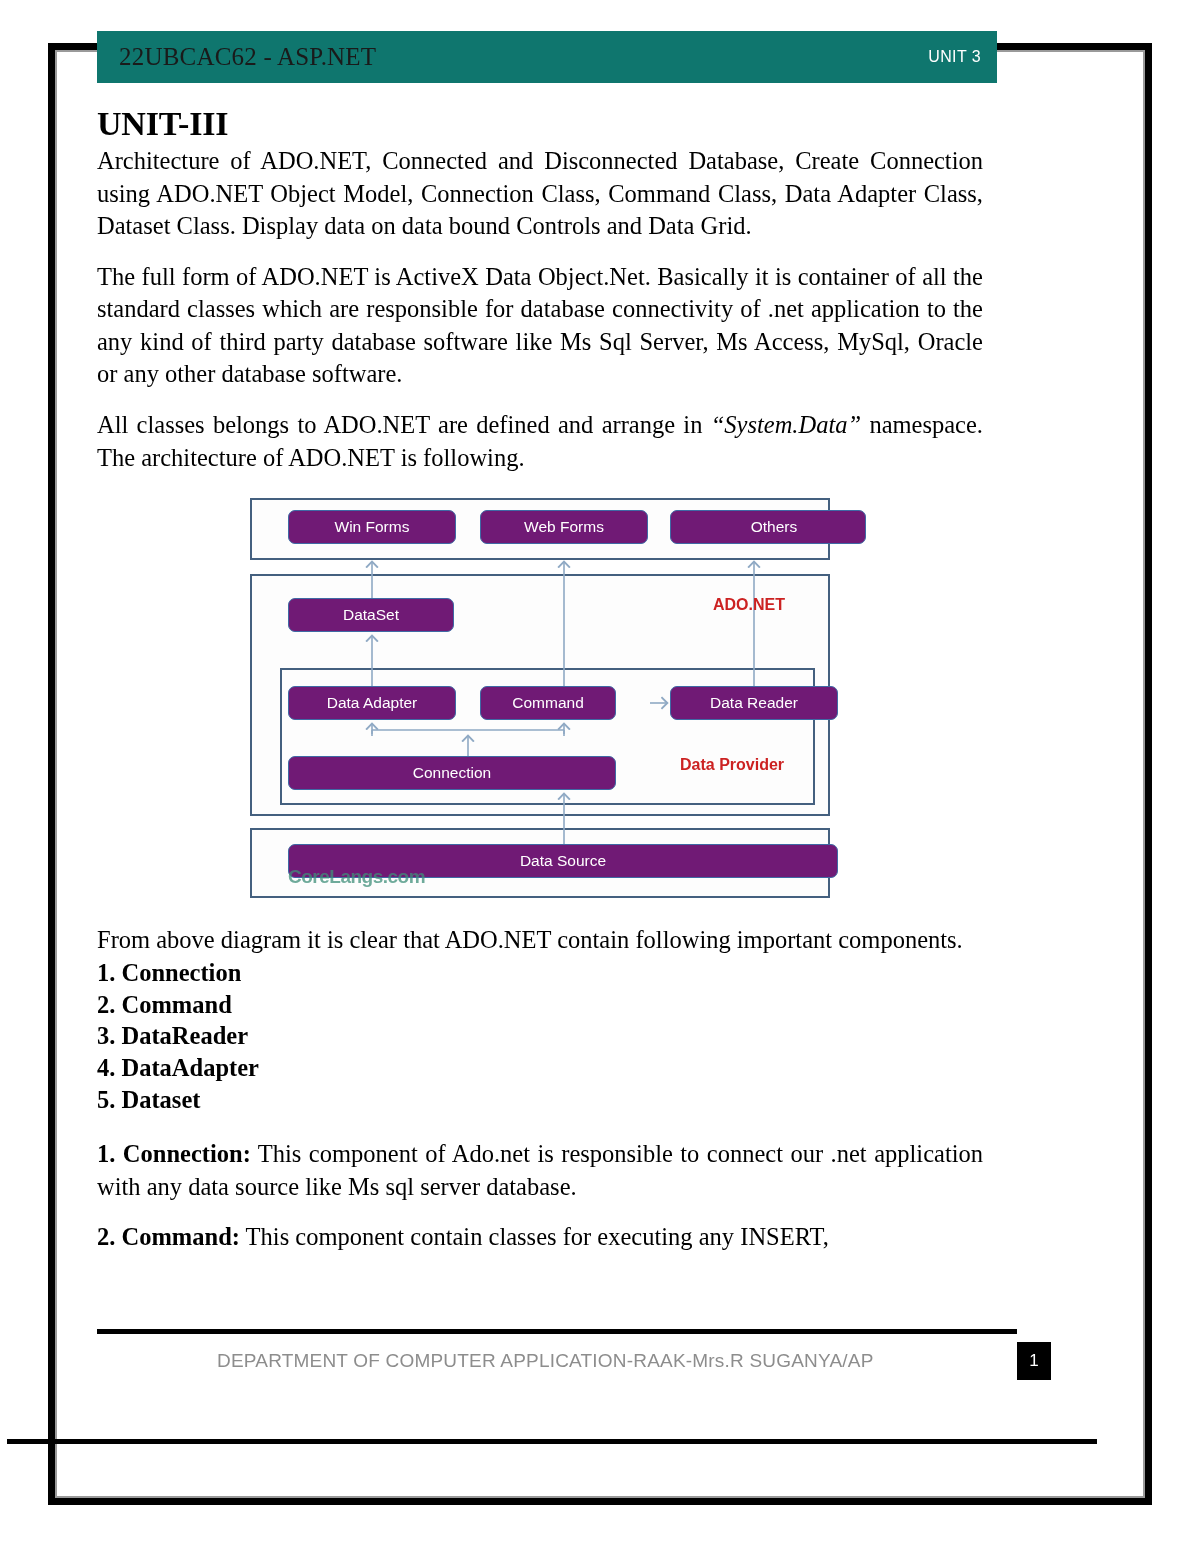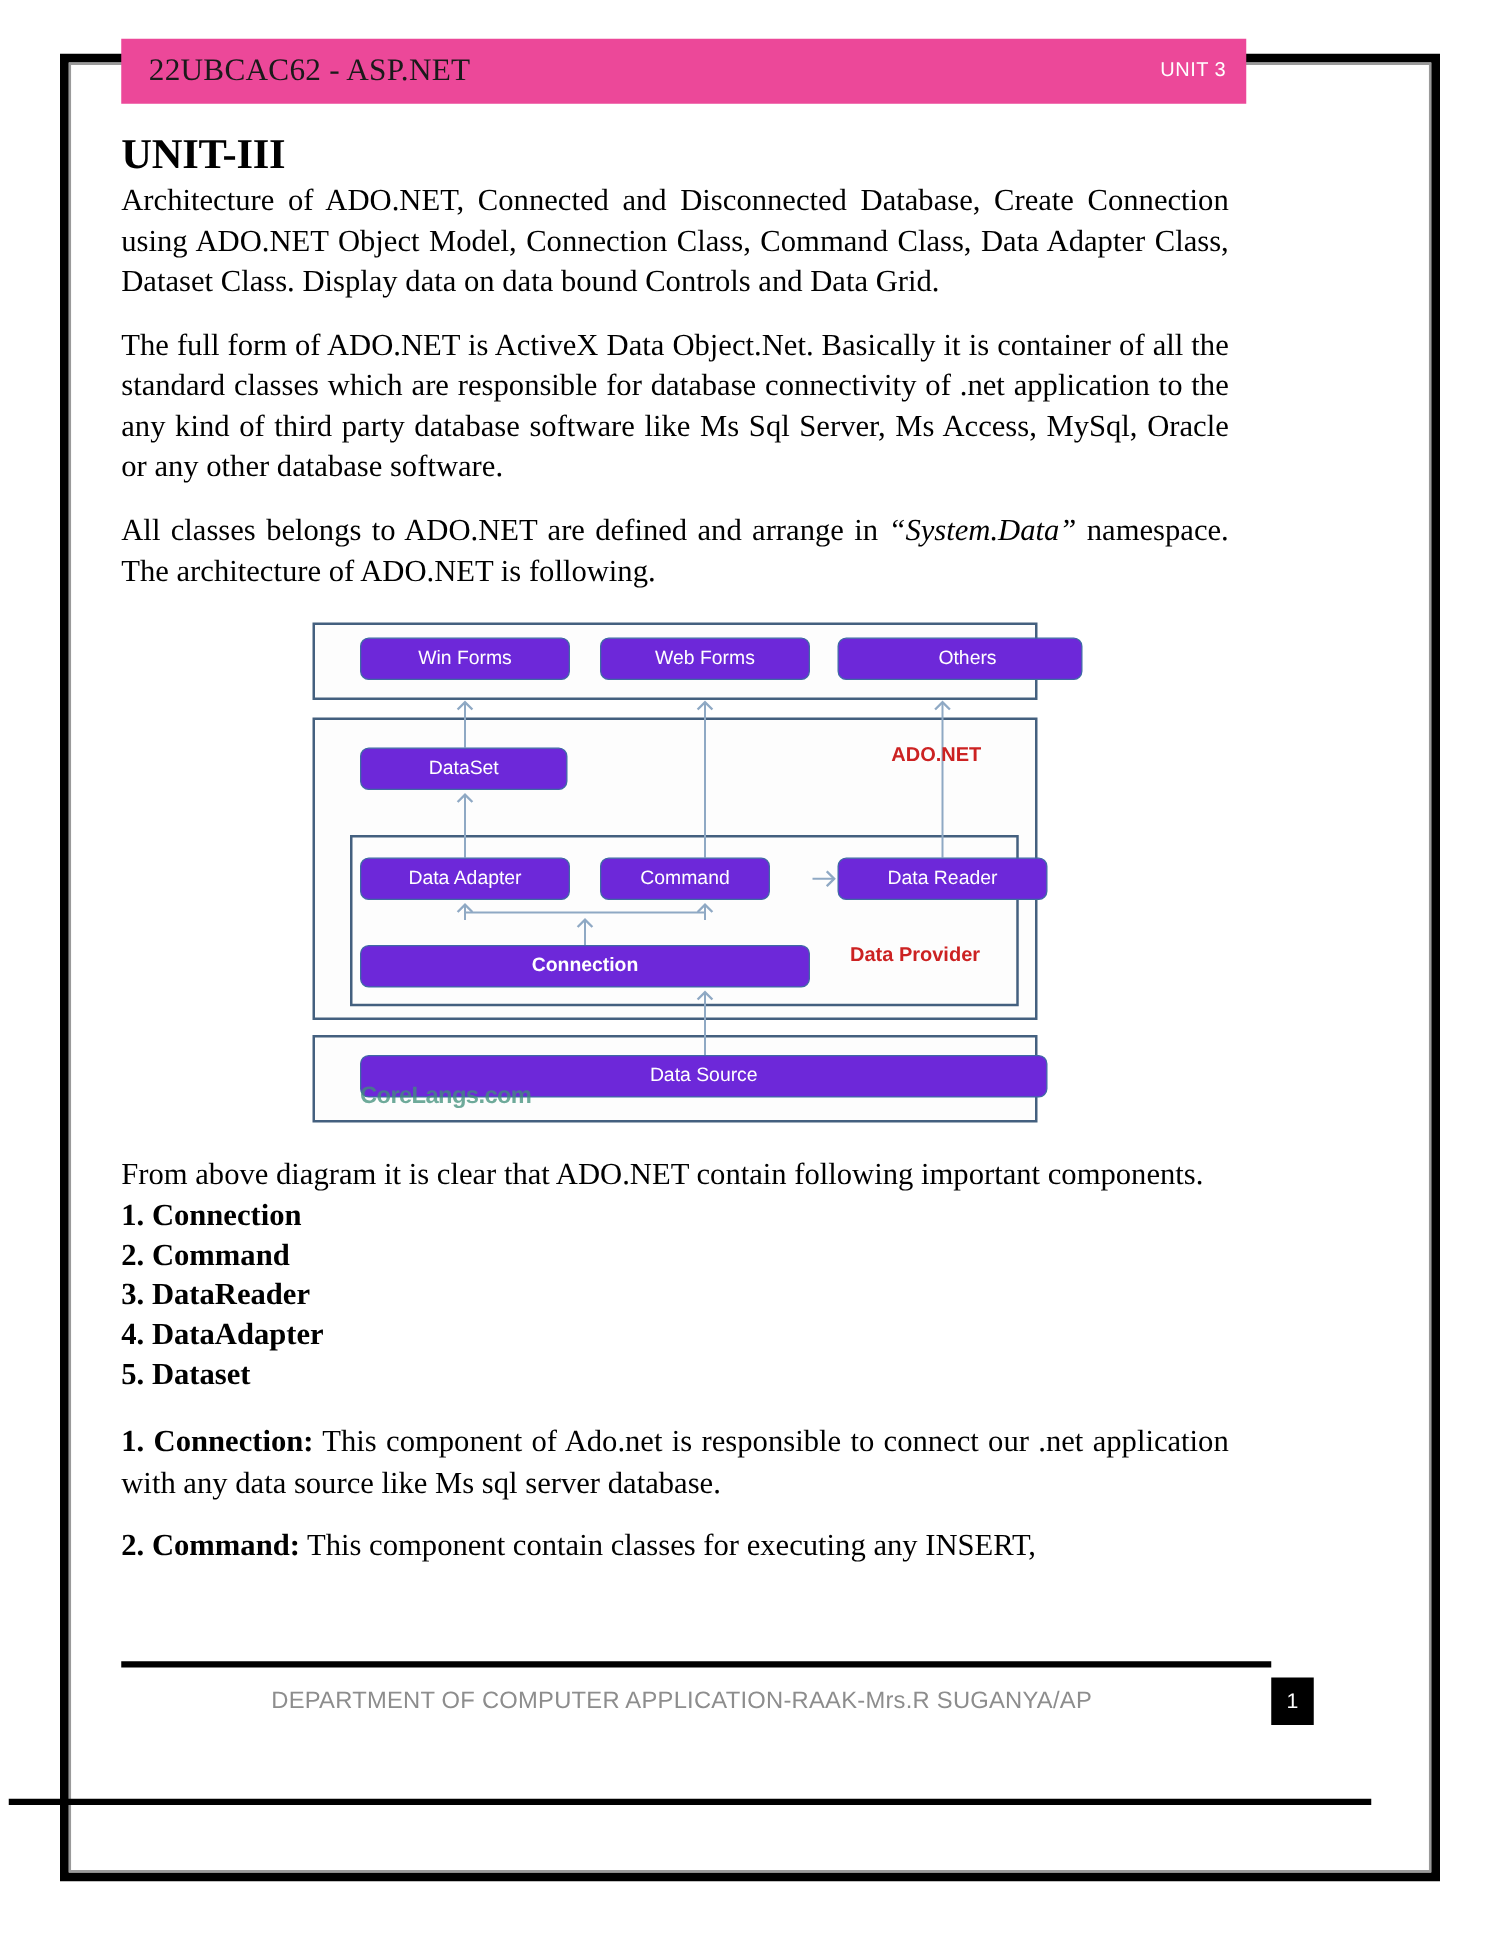--- a/index.html
+++ b/index.html
@@ -41,21 +41,21 @@
 
   .content {
     position: absolute;
     left: 97px;
     top: 31px;
     width: 925px;
   }
 
   
   .header-bar {
-    background: #ec4899;
+    background: #0f766e;
     height: 52px;
     display: flex;
     align-items: center;
     justify-content: space-between;
     padding: 0 16px 0 22px;
     box-sizing: border-box;
     width: 900px;
   }
   .header-title {
     font-family: "Liberation Serif", serif;
@@ -131,39 +131,39 @@
     background: #fdfdfd;
     box-sizing: border-box;
   }
   .dframe.presentation { left: 0;   top: 0;   width: 580px; height: 62px; }
   .dframe.adonet       { left: 0;   top: 76px; width: 580px; height: 242px; }
   .dframe.provider     { left: 30px; top: 170px; width: 535px; height: 137px; }
   .dframe.source       { left: 0;   top: 330px; width: 580px; height: 70px; }
 
   .dbox {
     position: absolute;
-    background: #6d28d9;
+    background: #701a75;
     border: 1.5px solid #3f6aa5;
     border-radius: 7px;
     color: #ffffff;
     font-size: 15.5px;
     display: flex;
     align-items: center;
     justify-content: center;
     box-sizing: border-box;
     z-index: 5;
   }
   .dbox.winforms  { left: 38px;  top: 12px;  width: 168px; height: 34px; }
   .dbox.webforms  { left: 230px; top: 12px;  width: 168px; height: 34px; }
   .dbox.others    { left: 420px; top: 12px;  width: 196px; height: 34px; padding-left: 12px; }
   .dbox.dataset   { left: 38px;  top: 100px; width: 166px; height: 34px; }
   .dbox.adapter   { left: 38px;  top: 188px; width: 168px; height: 34px; }
   .dbox.command   { left: 230px; top: 188px; width: 136px; height: 34px; }
   .dbox.reader    { left: 420px; top: 188px; width: 168px; height: 34px; }
-  .dbox.connection{ left: 38px;  top: 258px; width: 360px; height: 34px; font-weight: bold; }
+  .dbox.connection{ left: 38px;  top: 258px; width: 328px; height: 34px; }
   .dbox.datasource{ left: 38px;  top: 346px; width: 550px; height: 34px; }
 
   .dlabel {
     position: absolute;
     color: #cc2222;
     font-weight: bold;
     font-size: 16px;
     font-family: "Liberation Sans", sans-serif;
     z-index: 6;
   }

